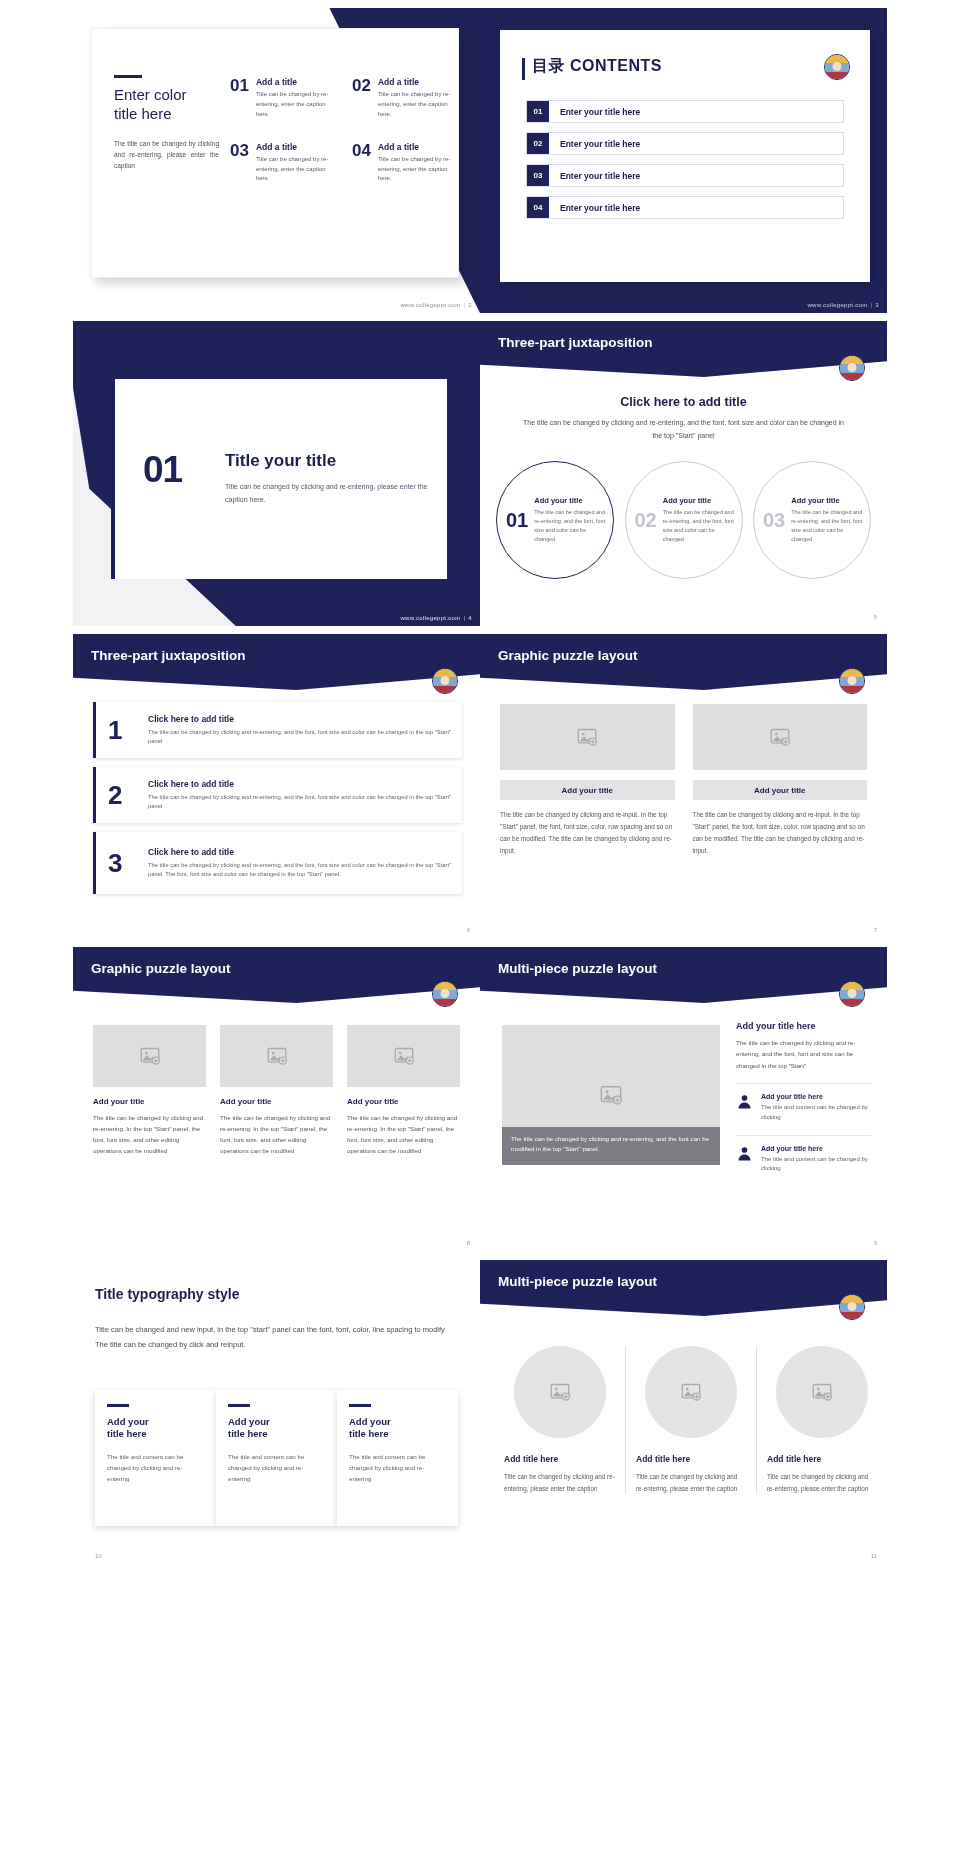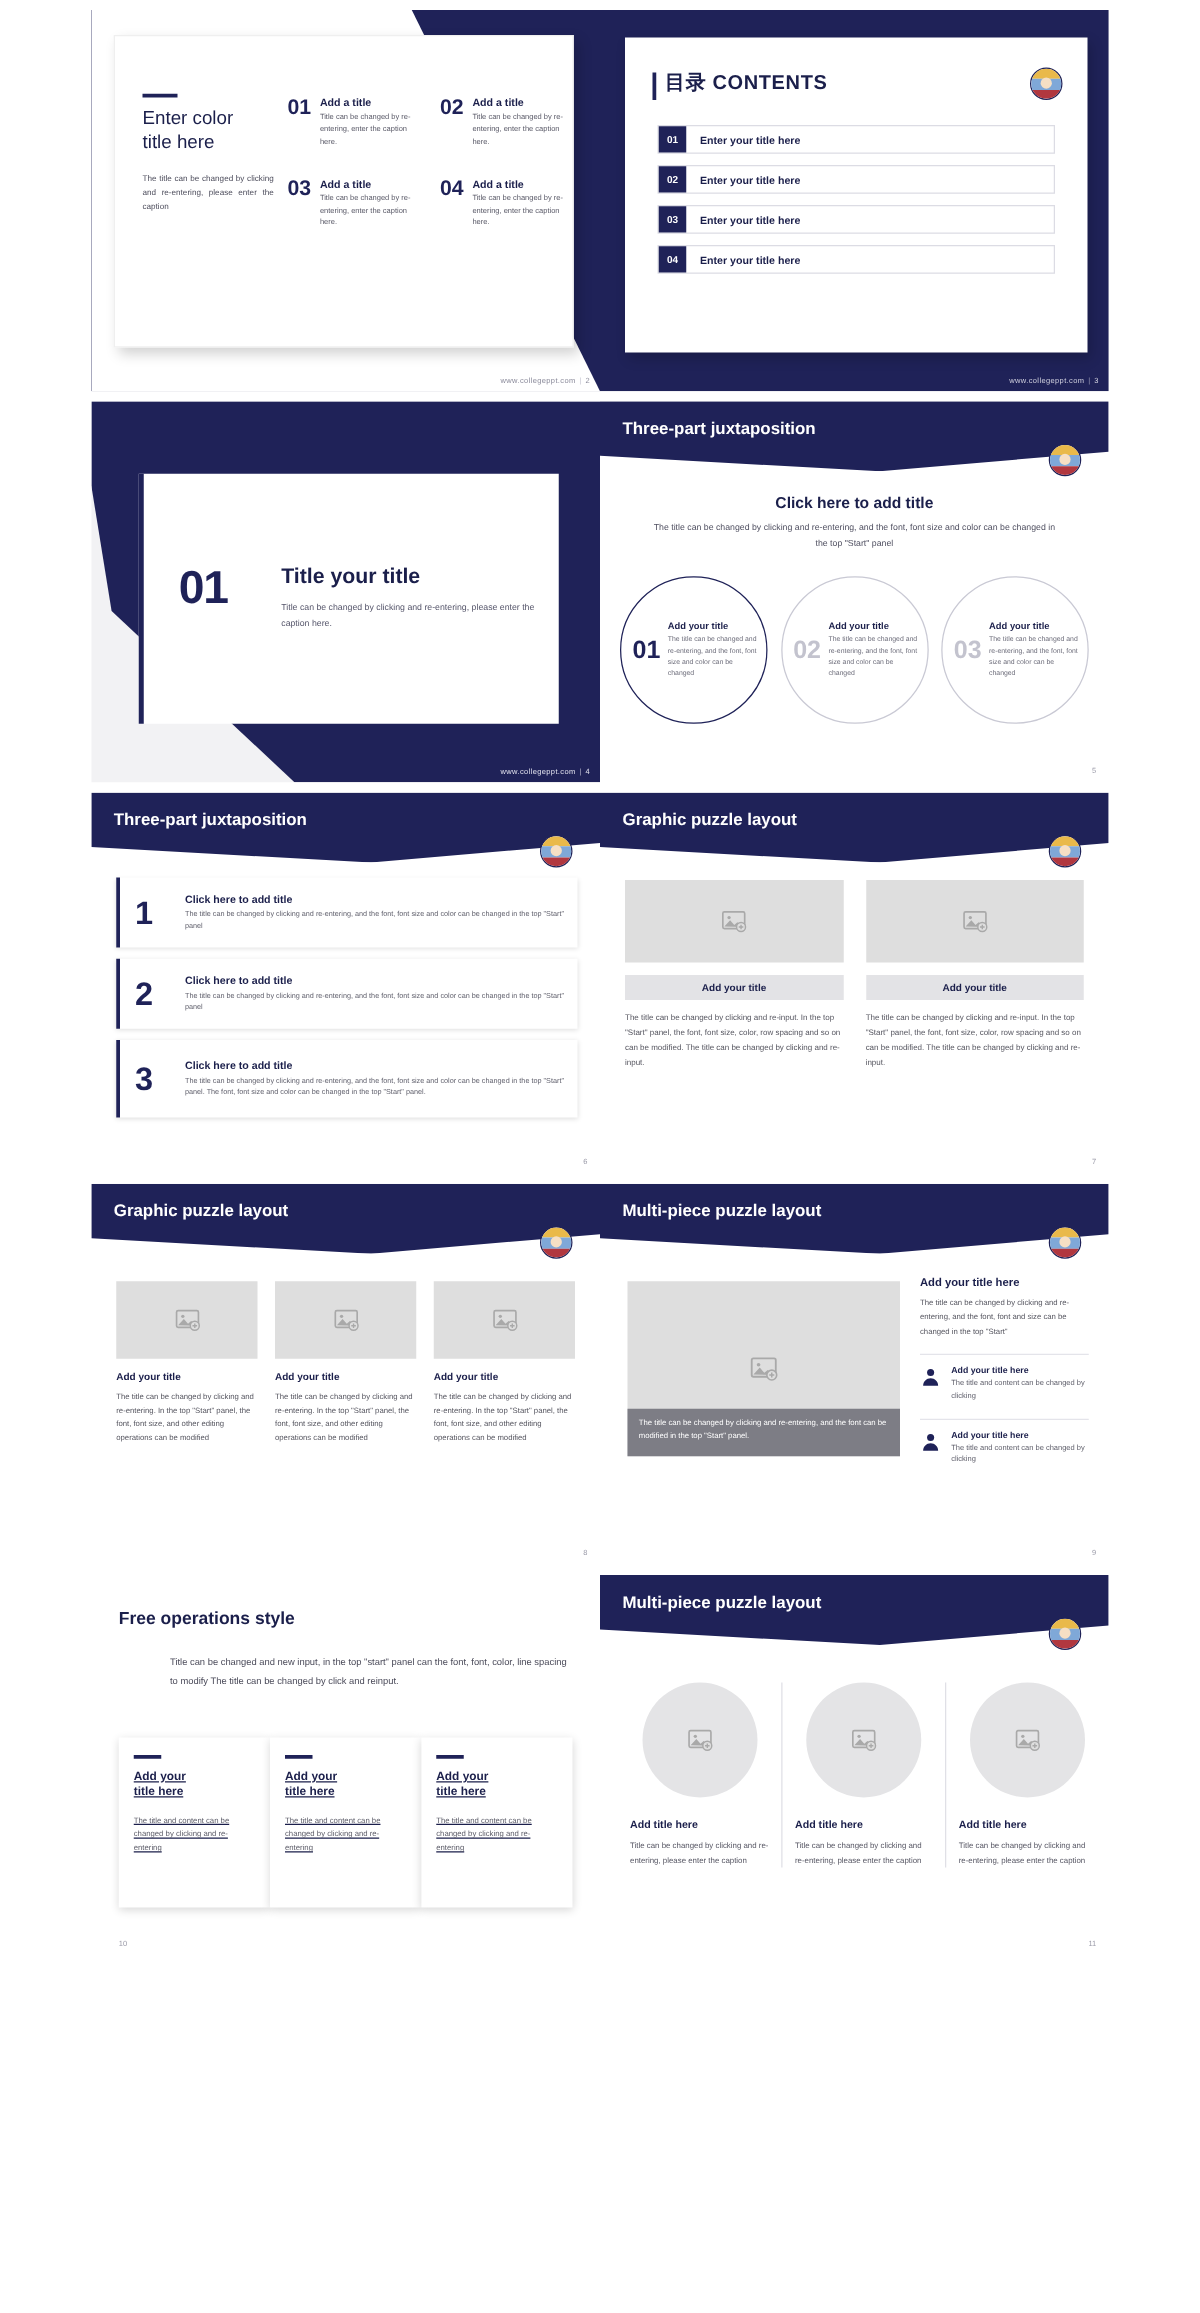--- a/index.html
+++ b/index.html
@@ -118,22 +118,22 @@
   .s9-right { position:absolute; top:74px; left:256px; right:16px; }
   .s9-h { font-size:9px; font-weight:bold; color:#1b1f4b; }
   .s9-p { font-size:6.2px; line-height:1.85; color:#55555f; margin-top:6px; }
   .s9-item { display:flex; gap:8px; margin-top:12px; border-top:1px solid #e4e4ea; padding-top:9px; }
   .s9-av { width:17px; height:17px; flex:0 0 17px; }
   .s9-it { font-size:7px; font-weight:bold; color:#1b1f4b; margin-bottom:3px;}
   .s9-ib { font-size:6px; line-height:1.6; color:#5f5f6b;}
 
   
   .s10-h { position:absolute; top:26px; left:22px; font-size:14px; font-weight:bold; color:#1b1f4b;}
-  .s10-p { position:absolute; top:62px; left:22px; right:22px; font-size:7.5px; line-height:2.0; color:#4b4b5a;margin-left:41px; }
-  .s10-grid { position:absolute; top:130px; left:22px; right:22px; display:grid; grid-template-columns:1fr 1fr 1fr; text-decoration:underline;}
+  .s10-p { position:absolute; top:62px; left:22px; right:22px; font-size:7.5px; line-height:2.0; color:#4b4b5a; }
+  .s10-grid { position:absolute; top:130px; left:22px; right:22px; display:grid; grid-template-columns:1fr 1fr 1fr; }
   .s10-card { background:#fff; box-shadow:0 2px 7px rgba(0,0,0,.16); padding:14px 12px 18px 12px; height:136px;}
   .s10-rule { width:22px; height:2.5px; background:#1f2258; margin-bottom:9px;}
   .s10-t { font-size:9.5px; font-weight:bold; line-height:1.3; color:#1b1f4b;}
   .s10-b { font-size:6.2px; line-height:1.75; color:#5c5c68; margin-top:12px;}
 
   
   .s11-grid { position:absolute; top:86px; left:14px; right:0; display:grid; grid-template-columns:1fr 1fr 1fr; }
   .s11-col { display:flex; flex-direction:column; align-items:center; padding:0 10px; }
   .s11-col + .s11-col { border-left:1px solid #e0e0e6; }
   .s11-circ { width:92px; height:92px; border-radius:50%; background:#e4e4e6; display:flex; align-items:center; justify-content:center;}
@@ -435,21 +435,21 @@
         <div>
           <div class="s9-it">Add your title here</div>
           <div class="s9-ib">The title and content can be changed by clicking</div>
         </div>
       </div>
     </div>
     <div class="pg">9</div>
   </div>
 
   <div class="slide">
-    <div class="s10-h">Free operations style</div>
+    <div class="s10-h">Title typography style</div>
     <div class="s10-p">Title can be changed and new input, in the top "start" panel can the font, font, color, line spacing to modify The title can be changed by click and reinput.</div>
     <div class="s10-grid">
       <div class="s10-card">
         <div class="s10-rule"></div>
         <div class="s10-t" style="white-space:pre-line">Add your
 title here</div>
         <div class="s10-b">The title and content can be changed by clicking and re-entering</div>
       </div>
       <div class="s10-card">
         <div class="s10-rule"></div>

